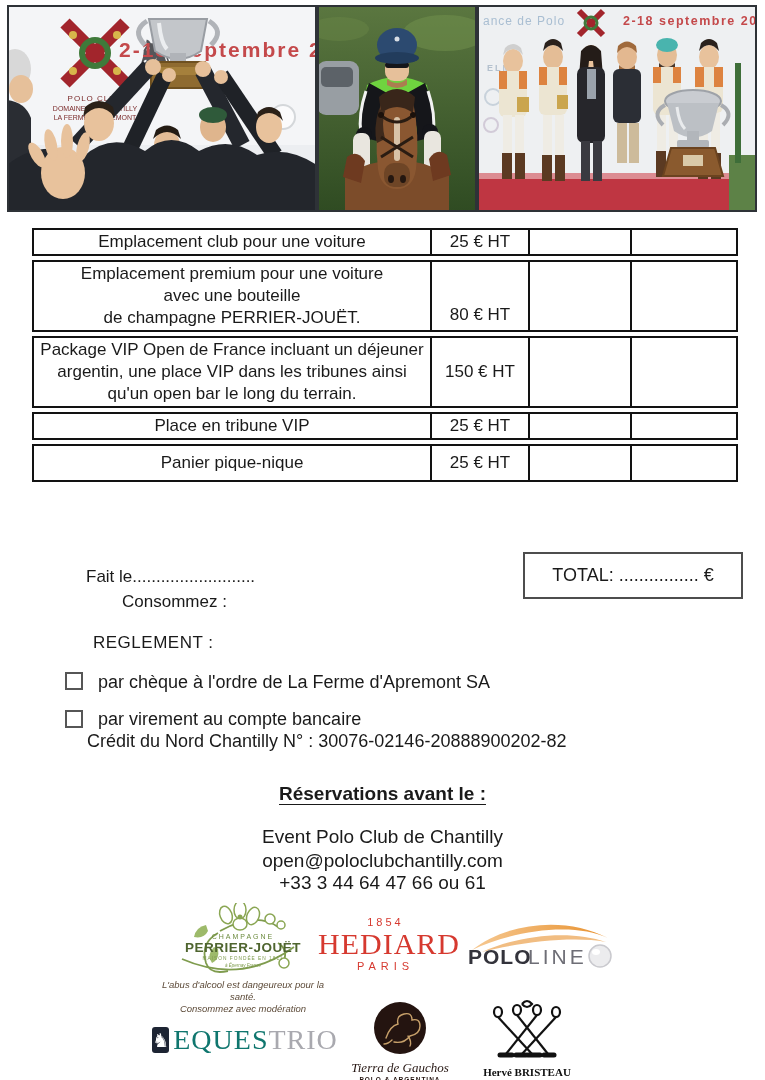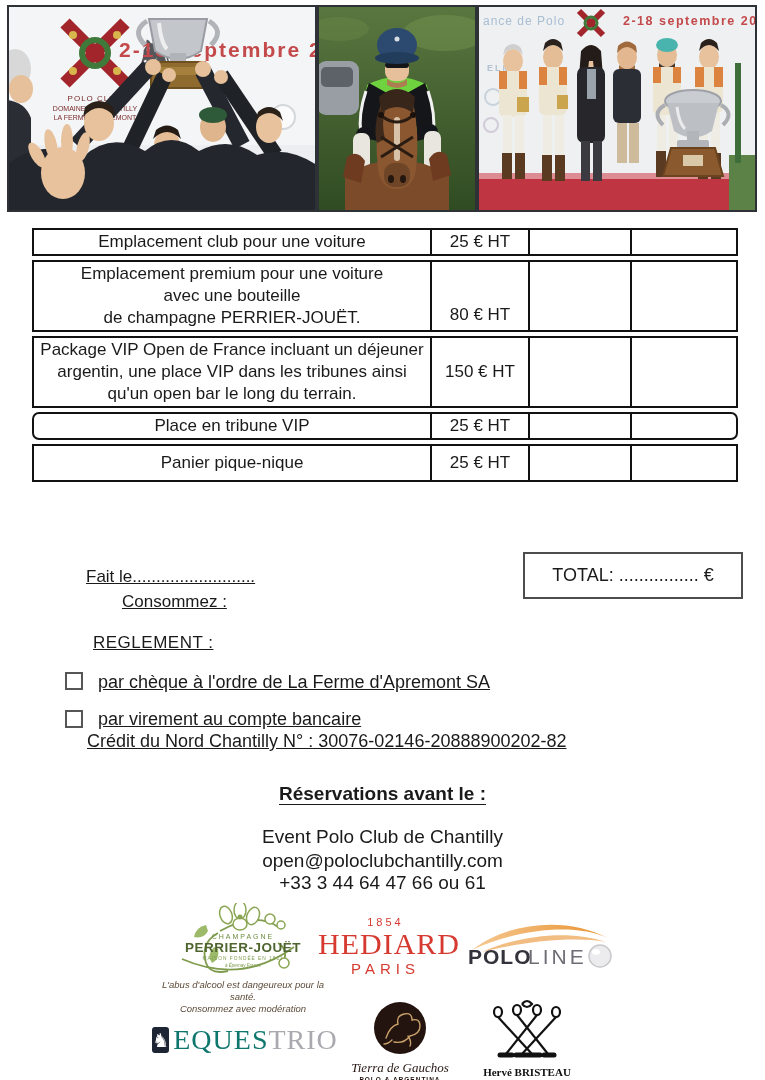--- a/index.html
+++ b/index.html
@@ -12,40 +12,40 @@
   .photo{height:207px;outline:2px solid #2e3237;outline-offset:-2px;}
 
   
   .ptable{position:absolute;top:228px;left:32px;width:706px;}
   .trow{display:grid;grid-template-columns:396px 98px 102px 1fr;border:2px solid #121212;
         margin-bottom:4px;background:#fff;box-sizing:border-box;}
   .cell{display:flex;align-items:center;justify-content:center;text-align:center;
         padding:1px 6px;font-size:17px;line-height:22px;white-space:pre-line;box-sizing:border-box;}
   .cell + .cell{border-left:2px solid #121212;}
   .h-head{height:28px;} .h-a{height:28px;} .h-b{height:72px;} .h-c{height:72px;}
-  .h-d{height:28px;border-radius:7px;} .h-e{height:38px;}
+  .h-d{height:28px;} .h-e{height:38px;}
   .prix-bottom{align-items:flex-end;padding-bottom:4px;}
 
   
-  .abs{position:absolute;text-decoration:underline;}
+  .abs{position:absolute;}
   .t17{font-size:17px;} .t18{font-size:18px;} .t19{font-size:19px;}
   .total-box{position:absolute;left:523px;top:552px;width:220px;height:47px;
              border:2px solid #4d4d4d;display:flex;align-items:center;justify-content:center;
              font-size:18px;box-sizing:border-box;}
   .chk{position:absolute;width:18px;height:18px;border:2px solid #565656;background:#fff;box-sizing:border-box;}
   .center-line{position:absolute;left:0;width:765px;text-align:center;}
   .u{text-decoration:underline;text-underline-offset:4px;}
 
   
   .logo-block{position:absolute;text-align:center;}
   .pj-warning{font-size:9.5px;font-style:italic;color:#5c4a38;line-height:12px;margin-top:2px;}
   .hediard{color:#d6392f;}
   .hediard .yr{font-size:11px;letter-spacing:3px;}
   .hediard .nm{font-family:"Liberation Serif",serif;font-size:30px;letter-spacing:1px;line-height:32px;}
-  .hediard .ct{font-size:15px;letter-spacing:5px;}
+  .hediard .ct{font-size:11px;letter-spacing:5px;}
   .equestrio{display:flex;align-items:center;justify-content:center;gap:4px;}
   .eq-icon{width:26px;height:26px;background:#1d2433;border-radius:3px;color:#fff;
            display:flex;align-items:center;justify-content:center;font-size:19px;
            font-family:"DejaVu Sans",sans-serif;}
   .eq-txt{font-family:"Liberation Serif",serif;font-size:28px;letter-spacing:1px;}
   .eq-a{color:#0f766e;} .eq-b{color:#a9a9af;}
   .tierra-name{font-family:"Liberation Serif",serif;font-style:italic;font-size:13px;color:#241410;}
   .tierra-sub1{font-size:6.5px;letter-spacing:1px;color:#241410;font-weight:bold;}
   .bristeau-l1{font-family:"Liberation Serif",serif;font-weight:bold;font-size:11px;color:#101010;}
   .bristeau-l2{font-family:"Liberation Serif",serif;font-weight:bold;font-size:12px;letter-spacing:4px;color:#101010;}

